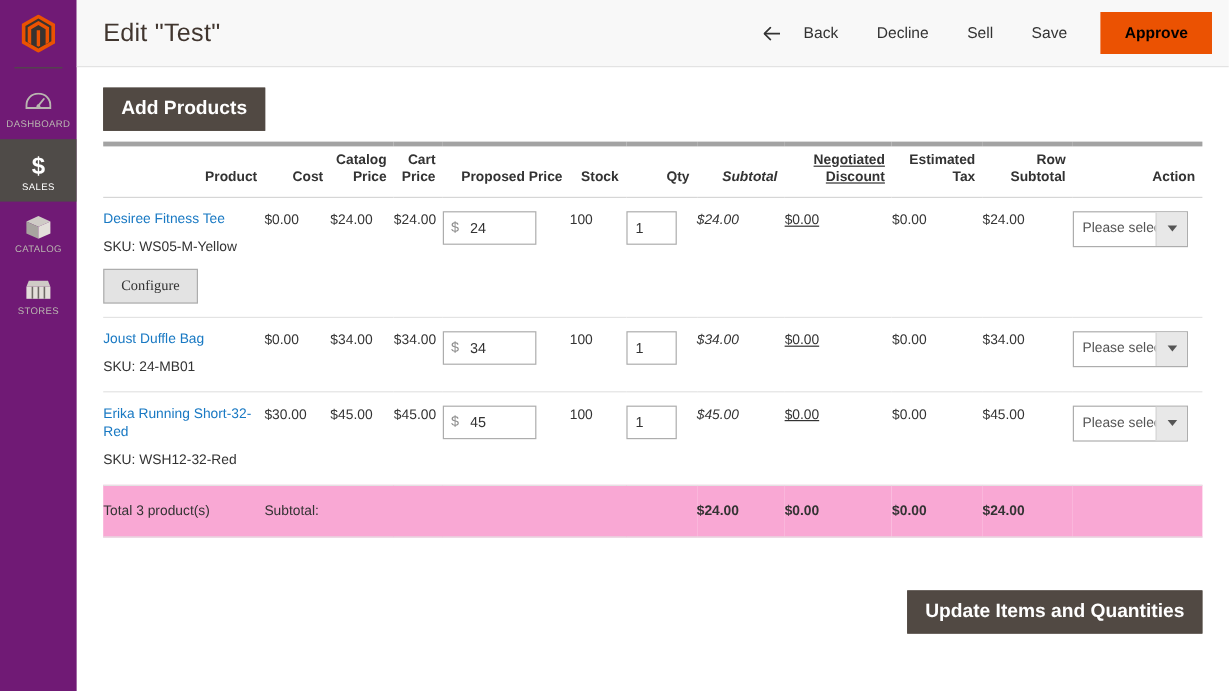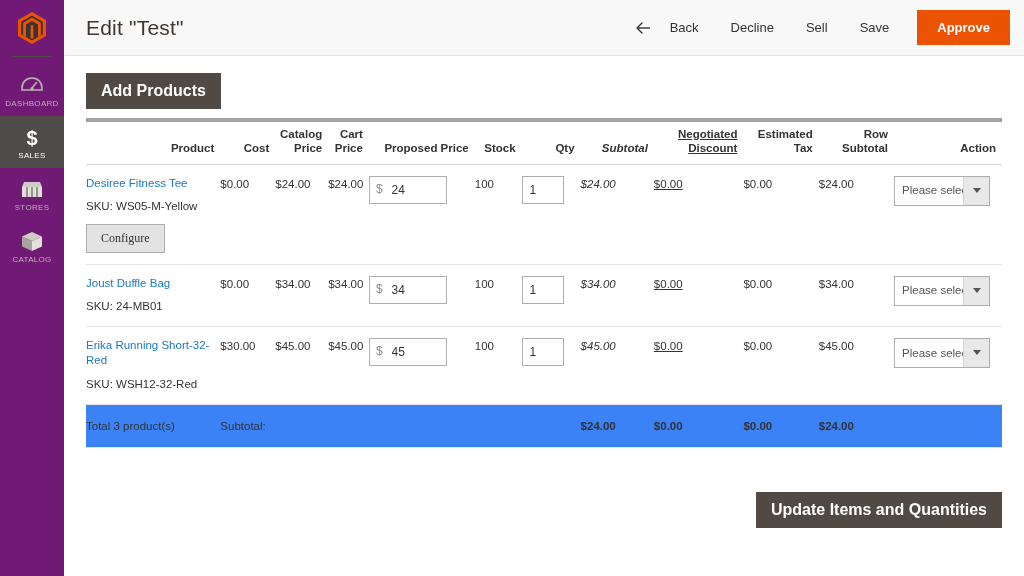--- a/index.html
+++ b/index.html
@@ -76,21 +76,21 @@
     font-size: 13px;
     color: #333333;
     padding: 8px 16px;
     cursor: pointer;
     white-space: nowrap;
   }
   .hdr-btn.with-arrow { display: flex; align-items: center; gap: 19px; padding-left: 10px;}
   .back-arrow { display: block; }
   .hdr-btn.primary {
     background: #eb5202;
-    color: #ffffff;
+    color: #000000;
     font-weight: bold;
     padding: 10px 20px;
     margin-left: 12px;
     margin-right: -8px;
   }
 
   
   #content { padding: 0 22px; }
 
   #section-head {
@@ -226,21 +226,21 @@
     flex: 0 0 26px;
   }
   .caret {
     width: 0; height: 0;
     border-left: 4px solid transparent;
     border-right: 4px solid transparent;
     border-top: 5px solid #555555;
   }
 
   tr.totals-row td {
-    background: #3b82f6;
+    background: #f9a8d4;
     font-weight: bold;
     border-bottom: 1px solid #e3e3e3;
     padding-top: 13px; padding-bottom: 13px;
     vertical-align: middle;
   }
   tr.totals-row td.label-cell { font-weight: normal; }
 
   #footer-actions {
     display: flex; justify-content: flex-end;
     padding-top: 44px;
@@ -279,40 +279,40 @@
       <span class="nav-icon">
         <svg width="22" height="22" viewBox="0 0 22 22">
           <text x="11" y="18" text-anchor="middle" font-family="Liberation Sans, sans-serif" font-size="20" font-weight="bold" fill="#ffffff">$</text>
         </svg>
       </span>
       <span class="nav-label">SALES</span>
     </a>
 
     <a class="nav-item">
       <span class="nav-icon">
+        <svg width="22" height="21" viewBox="0 0 22 21">
+          <path d="M11 1 L21 5.5 L11 10 L1 5.5 Z" fill="#cfcbc6"></path>
+          <path d="M1 5.5 L11 10 L11 20 L1 15.5 Z" fill="#a8a4a0"></path>
+          <path d="M21 5.5 L11 10 L11 20 L21 15.5 Z" fill="#e3dfda"></path>
+        </svg>
+      </span>
+      <span class="nav-label">CATALOG</span>
+    </a>
+
+    <a class="nav-item">
+      <span class="nav-icon">
         <svg width="24" height="18" viewBox="0 0 24 18">
           <path d="M2 6 L4 1 L20 1 L22 6 Z" fill="#cfcbc6"></path>
           <rect x="2" y="6" width="20" height="10" fill="#e3dfda"></rect>
           <line x1="7" y1="6" x2="7" y2="16" stroke="#6e6a66" stroke-width="1.3"></line>
           <line x1="12" y1="6" x2="12" y2="16" stroke="#6e6a66" stroke-width="1.3"></line>
           <line x1="17" y1="6" x2="17" y2="16" stroke="#6e6a66" stroke-width="1.3"></line>
         </svg>
       </span>
       <span class="nav-label">STORES</span>
-    </a>
-
-    <a class="nav-item">
-      <span class="nav-icon">
-        <svg width="22" height="21" viewBox="0 0 22 21">
-          <path d="M11 1 L21 5.5 L11 10 L1 5.5 Z" fill="#cfcbc6"></path>
-          <path d="M1 5.5 L11 10 L11 20 L1 15.5 Z" fill="#a8a4a0"></path>
-          <path d="M21 5.5 L11 10 L11 20 L21 15.5 Z" fill="#e3dfda"></path>
-        </svg>
-      </span>
-      <span class="nav-label">CATALOG</span>
     </a>
   </nav>
 
   <div id="main">
 
     <div id="page-header">
       <div id="page-title">Edit "Test"</div>
 
       <div id="header-actions">
         <button class="hdr-btn with-arrow">

